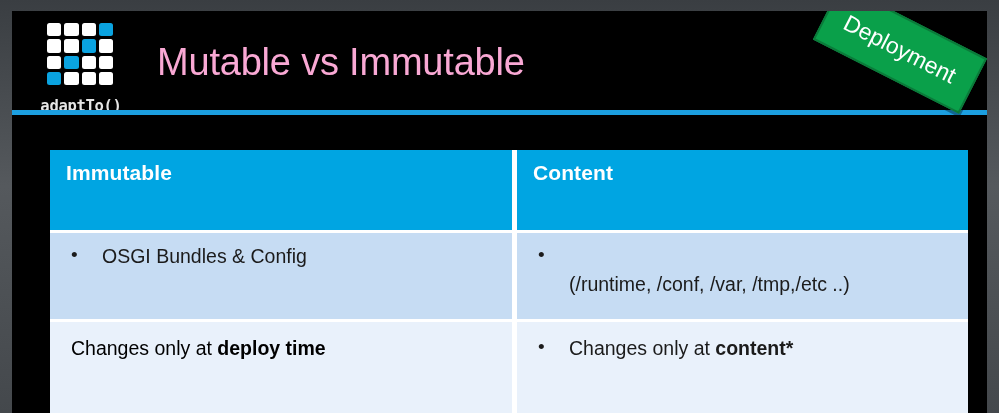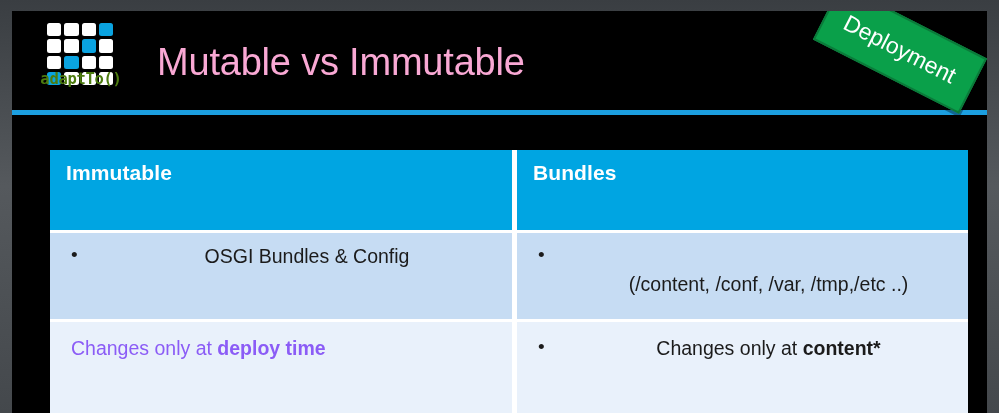--- a/index.html
+++ b/index.html
@@ -73,28 +73,28 @@
   .logo-dot {
     border-radius: 2.5px;
     background: #ffffff;
   }
   .logo-dot.accent {
     background: #0aa3e0;
   }
   #logo-word {
     position: absolute;
     left: 0;
-    top: 50px;
+    top: 77px;
     width: 100px;
     text-align: center;
     font-family: "DejaVu Sans Mono", monospace;
     font-weight: bold;
     font-size: 15.5px;
     letter-spacing: -0.3px;
-    color: #4d7c0f;
+    color: #e5e5e5;
   }
 
   
   #slide-title {
     position: absolute;
     left: 145px;
     top: 30px;
     font-size: 38px;
     font-weight: 400;
     color: #f9a8d4;
@@ -184,34 +184,33 @@
     margin: 0;
     padding: 0;
     list-style: none;
   }
   ul.bullets li {
     position: relative;
     padding-left: 52px;
     font-size: 19.5px;
     color: #1b1b1b;
     line-height: 28px;
-    text-align: center;
   }
   ul.bullets li::before {
     content: "\2022";
     position: absolute;
     left: 21px;
     top: -1px;
     font-size: 19px;
     color: #1b1b1b;
   }
   .plain-line {
     padding-left: 21px;
     font-size: 19.5px;
-    color: #8b5cf6;
+    color: #000000;
     line-height: 28px;
   }
   .plain-line b, ul.bullets li b { font-weight: bold; }
 </style>
 </head>
 <body>
 
 <div id="frame">
 
   <div id="slide">
@@ -252,35 +251,35 @@
       <div id="badge-label">Deployment</div>
     </div>
 
     <div id="table">
 
       <div class="trow header-row">
         <div class="tcell col-left head">
           <span class="head-label">Immutable</span>
         </div>
         <div class="tcell col-right head">
-          <span class="head-label">Bundles</span>
+          <span class="head-label">Content</span>
         </div>
       </div>
 
       <div class="trow body-row">
         <div class="tcell col-left mid">
           <ul class="bullets">
             <li>OSGI Bundles &amp; Config</li>
           </ul>
         </div>
         <div class="tcell col-right mid">
           <ul class="bullets">
             <li>
               <br>
-              <span>(/content, /conf, /var, /tmp,/etc ..)</span>
+              <span>(/runtime, /conf, /var, /tmp,/etc ..)</span>
             </li>
           </ul>
         </div>
       </div>
 
       <div class="trow last-row">
         <div class="tcell col-left light">
           <div class="plain-line">
             <span>Changes only at </span><b>deploy time</b><span></span>
           </div>

